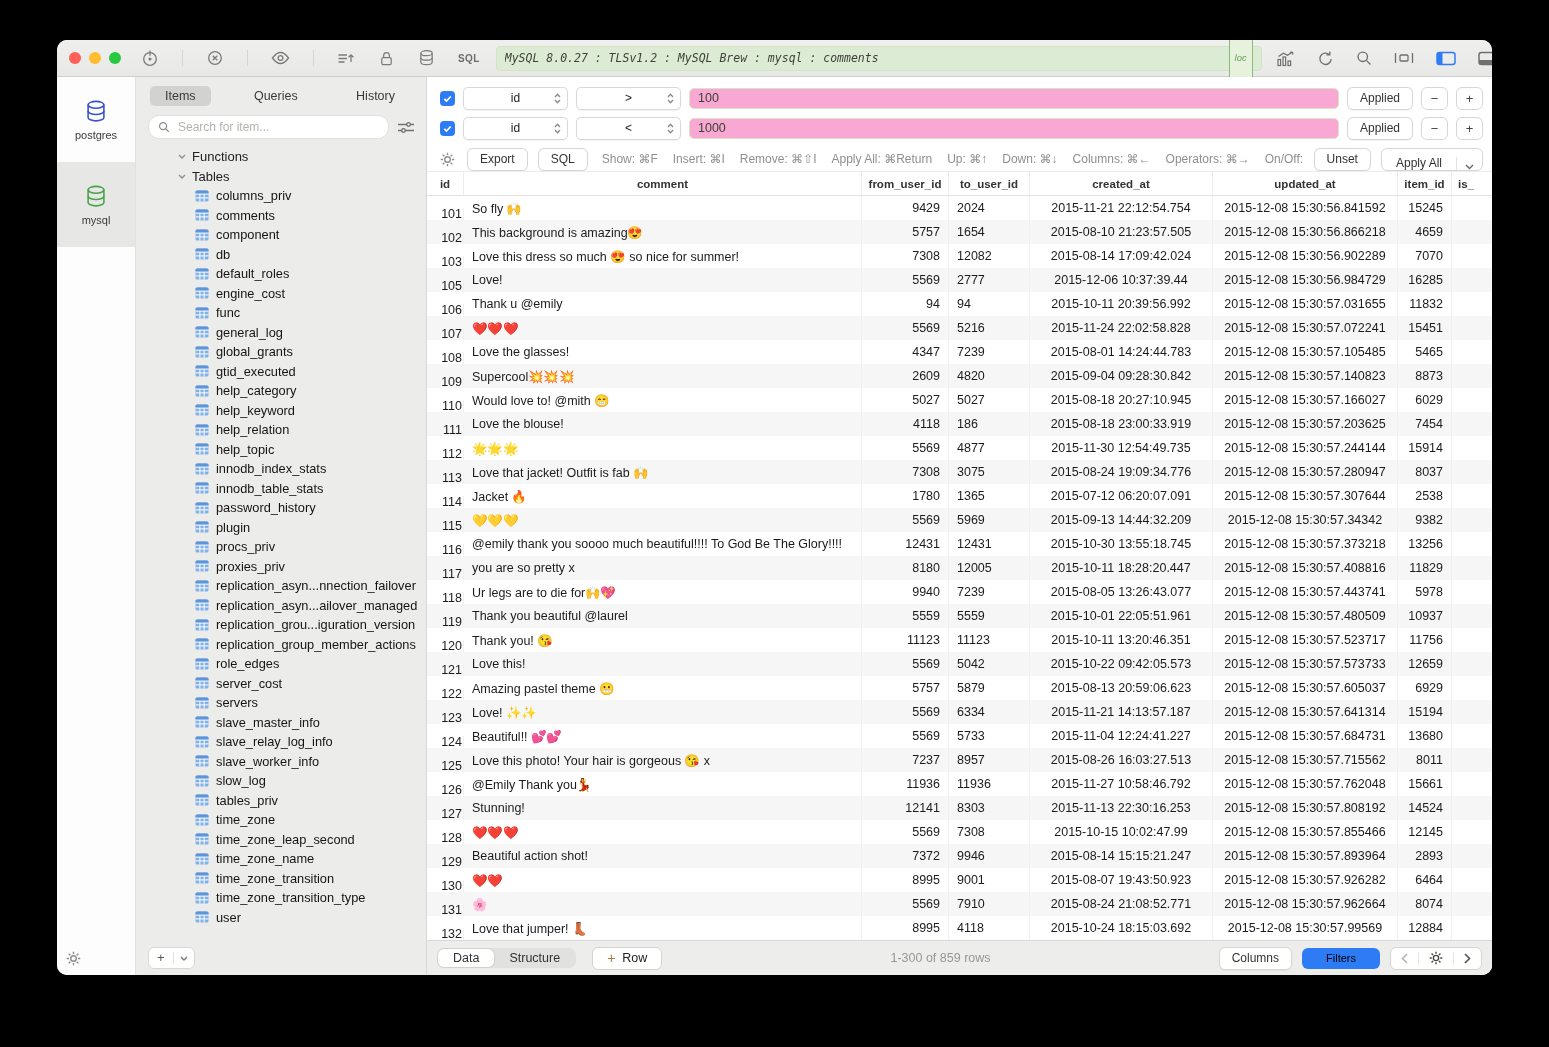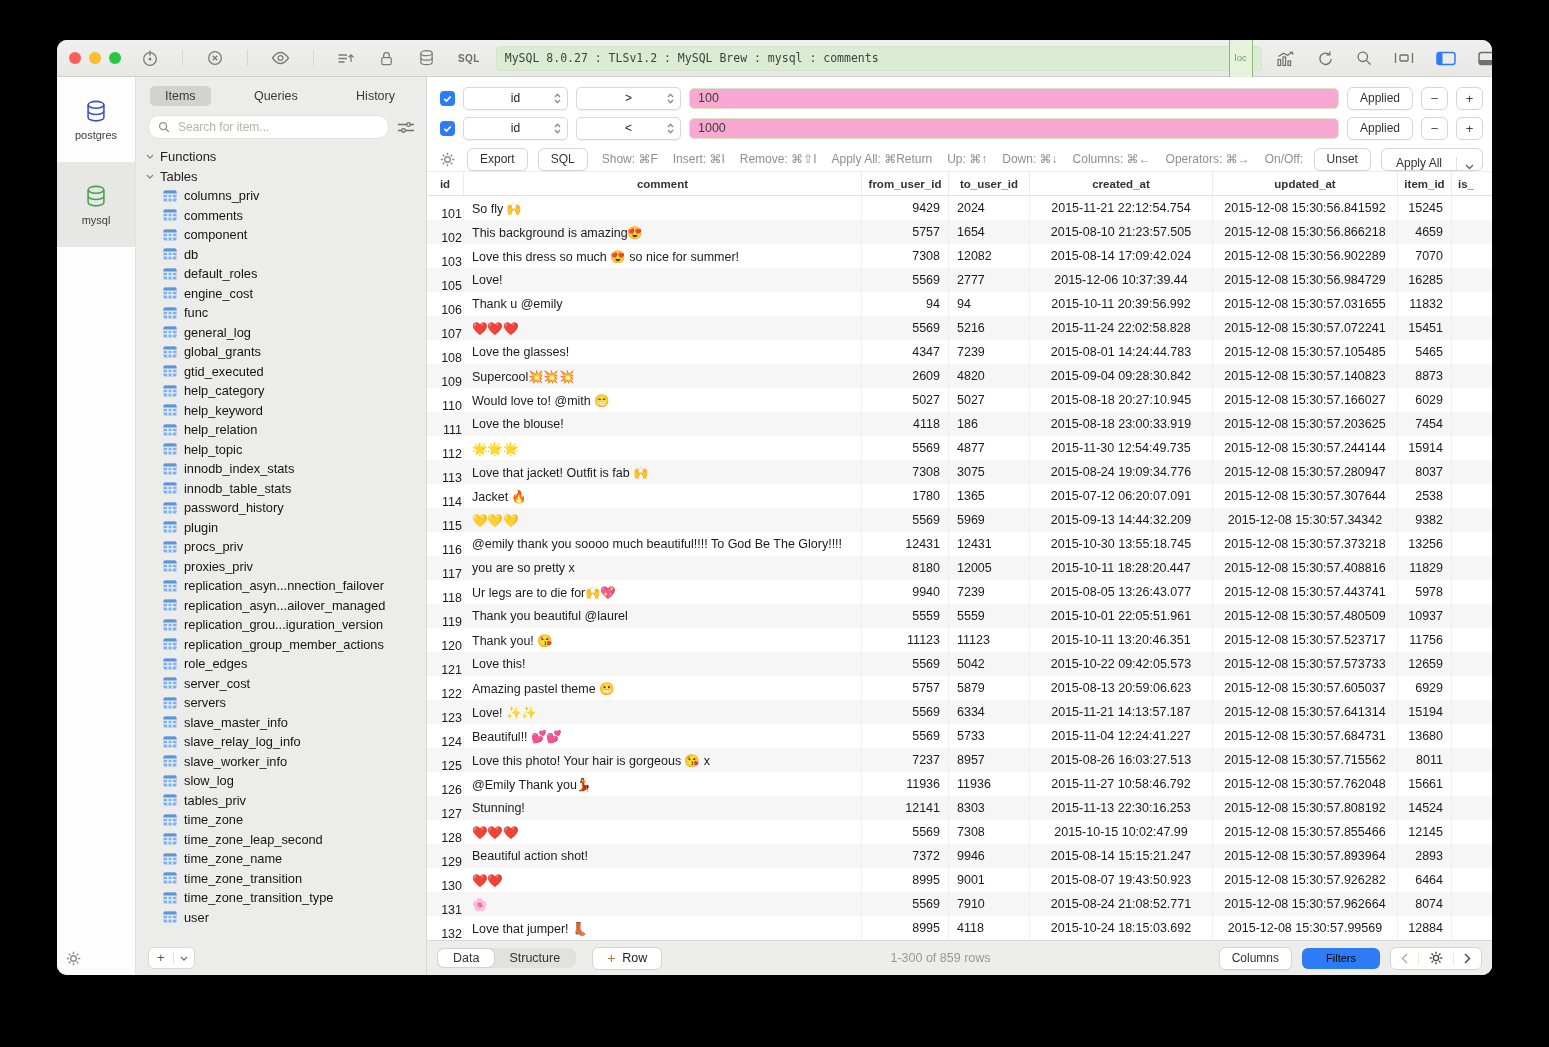--- a/index.html
+++ b/index.html
@@ -33,21 +33,21 @@
   
   .sidebar{width:290px;background:#ececea;border-right:1px solid #d7d7d5;display:flex;flex-direction:column;flex:none;}
   .side-tabs{display:flex;align-items:center;justify-content:space-between;padding:9px 16px 0 14px;}
   .side-tab{font-size:12.5px;color:#3a3a38;padding:3px 15px;border-radius:5px;}
   .side-tab.active{background:#d2d2d0;}
   .search-row{display:flex;align-items:center;gap:9px;padding:0 12px;margin:9px 0 4px;}
   .search-field{flex:1;height:22px;background:#fff;border:1px solid #e0e0de;border-radius:11px;display:flex;align-items:center;gap:6px;padding:0 9px;}
   .search-field input{border:none;outline:none;background:transparent;flex:1;font-size:12px;color:#333;font-family:"Liberation Sans",sans-serif;min-width:0;}
   .search-field input::placeholder{color:#b3b3b1;}
   .sliders-icon{color:#6f6f6d;}
-  .tree{flex:1;overflow:hidden;padding-top:3px;}
+  .tree{flex:1;overflow:hidden;padding-top:3px;margin-left:32px;}
   .tree-section{height:20px;display:flex;align-items:center;gap:6px;padding-left:10px;font-size:13px;color:#222;}
   .tree-chevron{color:#8e8e8c;}
   .tree-item{height:19.5px;display:flex;align-items:center;gap:7px;padding-left:27px;font-size:12.8px;color:#141414;white-space:nowrap;overflow:hidden;}
   .side-footer{height:34px;display:flex;align-items:center;padding-left:12px;flex:none;}
   .add-split{display:flex;align-items:center;height:20px;background:#fff;border:1px solid #d8d8d6;border-radius:6px;color:#555;}
   .add-split .seg-a{padding:0 8px;font-size:13px;line-height:18px;}
   .add-split .seg-div{width:1px;height:12px;background:#e3e3e1;}
   .add-split .seg-b{padding:0 6px;display:flex;align-items:center;}
 
   
@@ -143,21 +143,21 @@
         </span>
       <span>
           <svg width="17" height="18" viewBox="0 0 18 19" fill="none" stroke="currentColor" stroke-width="1.3">
             <ellipse cx="9" cy="4.4" rx="6" ry="2.6"></ellipse>
             <path d="M3 4.4v9.6c0 1.45 2.7 2.6 6 2.6s6-1.15 6-2.6V4.4"></path>
             <path d="M3 9.2c0 1.45 2.7 2.6 6 2.6s6-1.15 6-2.6"></path>
           </svg>
         </span>
       <span class="sql-label">SQL</span>
     </div>
-    <div class="title-field" style="background-color: rgb(220, 235, 211);">
+    <div class="title-field" style="background-color: rgb(220, 235, 211); font-style: italic;">
       <span class="title-text">MySQL 8.0.27 : TLSv1.2 : MySQL Brew : mysql : comments</span>
       <span class="loc-badge" style="color: rgb(105, 161, 88);">loc</span>
     </div>
     <div class="tb-right">
       <span>
           <svg width="19" height="17" viewBox="0 0 19 17" fill="none" stroke="currentColor" stroke-width="1.2">
             <rect x="2" y="9.5" width="2.6" height="6"></rect>
             <rect x="7" y="7" width="2.6" height="8.5"></rect>
             <rect x="12" y="11" width="2.6" height="4.5"></rect>
             <path d="M2.5 6.5l5-3.2 4 2 5-3.3M16.5 2l-2.6.3M16.5 2l.3 2.6"></path>

